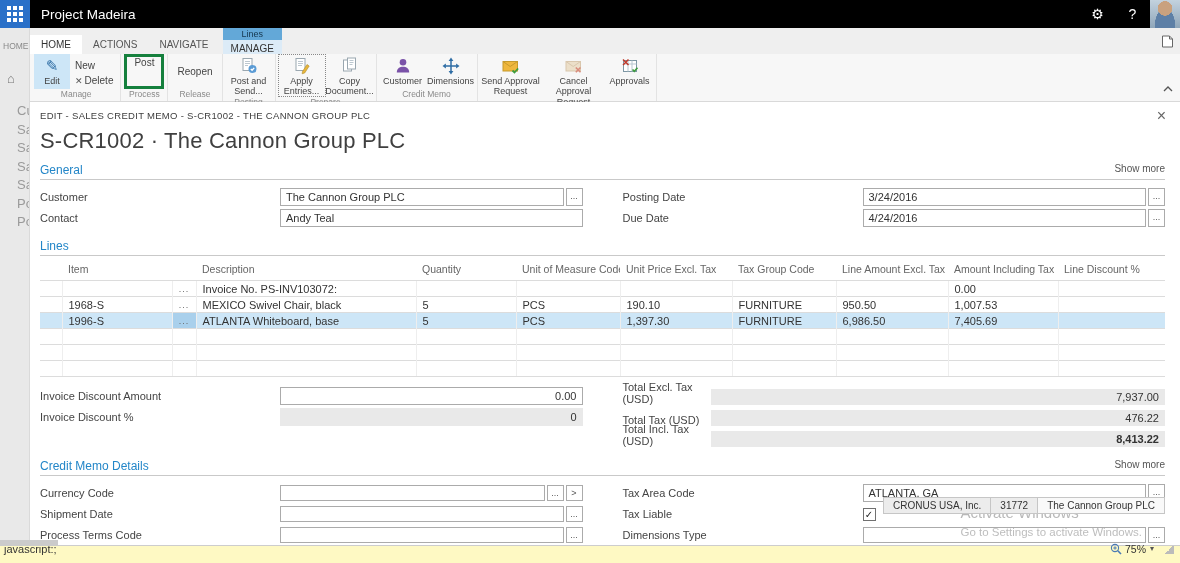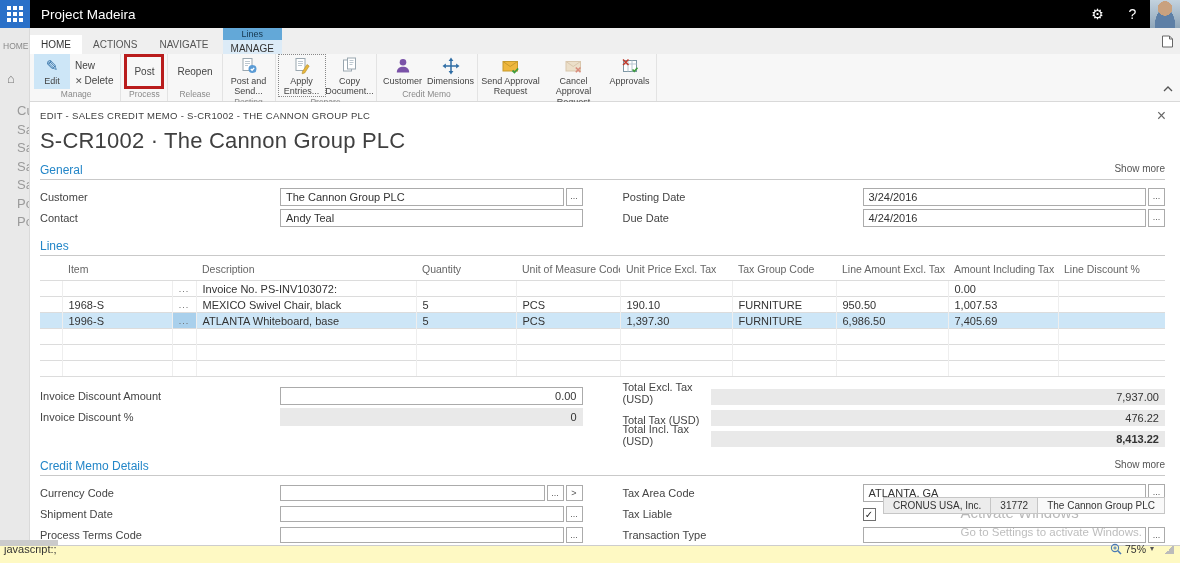--- a/index.html
+++ b/index.html
@@ -44,21 +44,21 @@
   .group-buttons { flex:1; display:flex; align-items:stretch; }
   .group-label { font-size:8.5px; color:#8a8a8a; text-align:center; padding:0 4px 2px; }
   .btn-large { display:flex; flex-direction:column; align-items:center; width:48px; font-size:9px; color:#444; text-align:center; line-height:1.15; padding:2px 1px 0; cursor:pointer; }
   .btn-large .ic { height:19px; display:flex; align-items:center; justify-content:center; margin-bottom:1px; }
   .btn-edit { background:#cde6f7; width:36px; }
   .pencil-g { font-size:15px; color:#2e6da4; }
   .stack { display:flex; flex-direction:column; justify-content:flex-end; font-size:10px; color:#444; padding:0 5px; }
   .stack > div { cursor:pointer; line-height:15px; white-space:nowrap; }
   .del-x { color:#555; font-size:9px; margin-right:2px; }
   .btn-text { font-size:10px; color:#444; padding:0 7px; display:flex; align-items:center; cursor:pointer; white-space:nowrap; }
-  .annotation { border:3px solid #b91c1c; display:flex; align-items:center; margin:0 1px; }
+  .annotation { border:3px solid #15803d; display:flex; align-items:flex-start; margin:0 1px; }
   .focus-dotted { outline:1px dotted #888; outline-offset:-1px; }
   .chevron-collapse { position:absolute; right:6px; bottom:4px; cursor:pointer; }
 
   
   .content { flex:1; position:relative; background:#fff; padding:8px 15px 0 10px; overflow:hidden; }
   .breadcrumb { font-size:9.5px; color:#3d3d3d; letter-spacing:.3px; }
   .close-x { position:absolute; top:8px; right:14px; font-size:16px; color:#666; cursor:pointer; line-height:12px; }
   .page-title { font-size:22px; font-weight:300; color:#404040; margin-top:7px; letter-spacing:.2px; }
 
   .section-h { margin-top:9px; border-bottom:1px solid #c9c9c9; display:flex; padding-bottom:2px; }
@@ -545,21 +545,21 @@
               <span class="lookup-btn">...</span>
             </span>
           </div>
           <div class="frow">
             <span class="flabel">Tax Liable</span>
             <span class="fctrl" style="align-items:center">
               <span class="checkbox">✓</span>
             </span>
           </div>
           <div class="frow">
-            <span class="flabel">Transaction Type</span>
+            <span class="flabel">Dimensions Type</span>
             <span class="fctrl">
               <span class="input"></span>
               <span class="lookup-btn">...</span>
             </span>
           </div>
         </div>
       </div>
 
       <div class="watermark">
         <div class="w1">Activate Windows</div>

